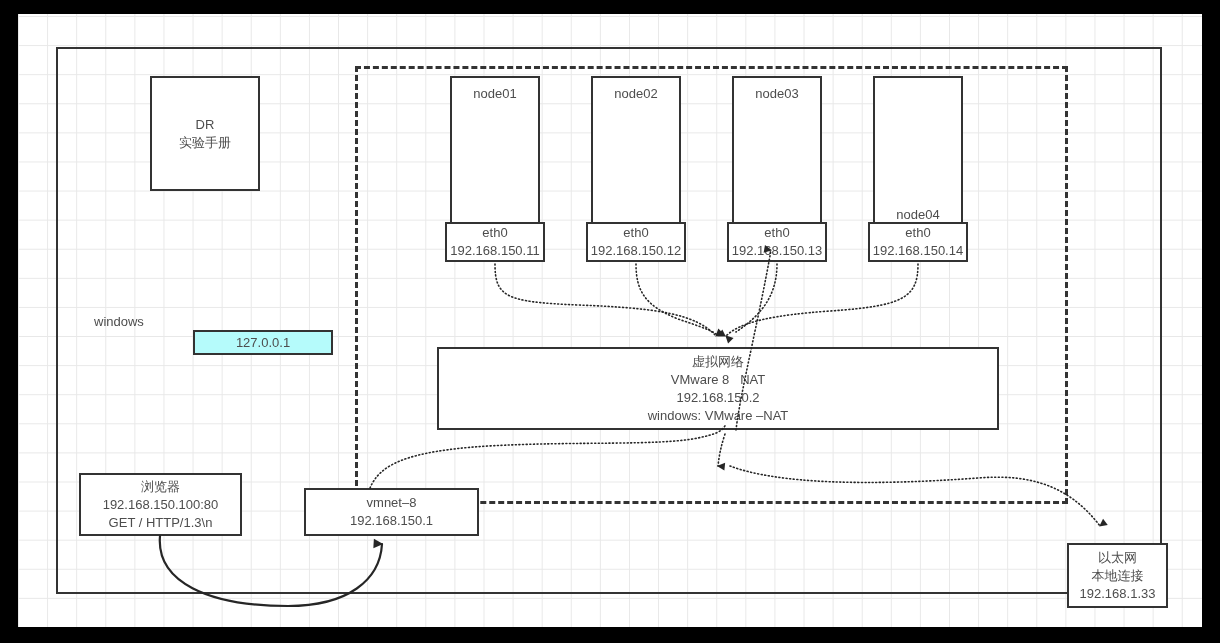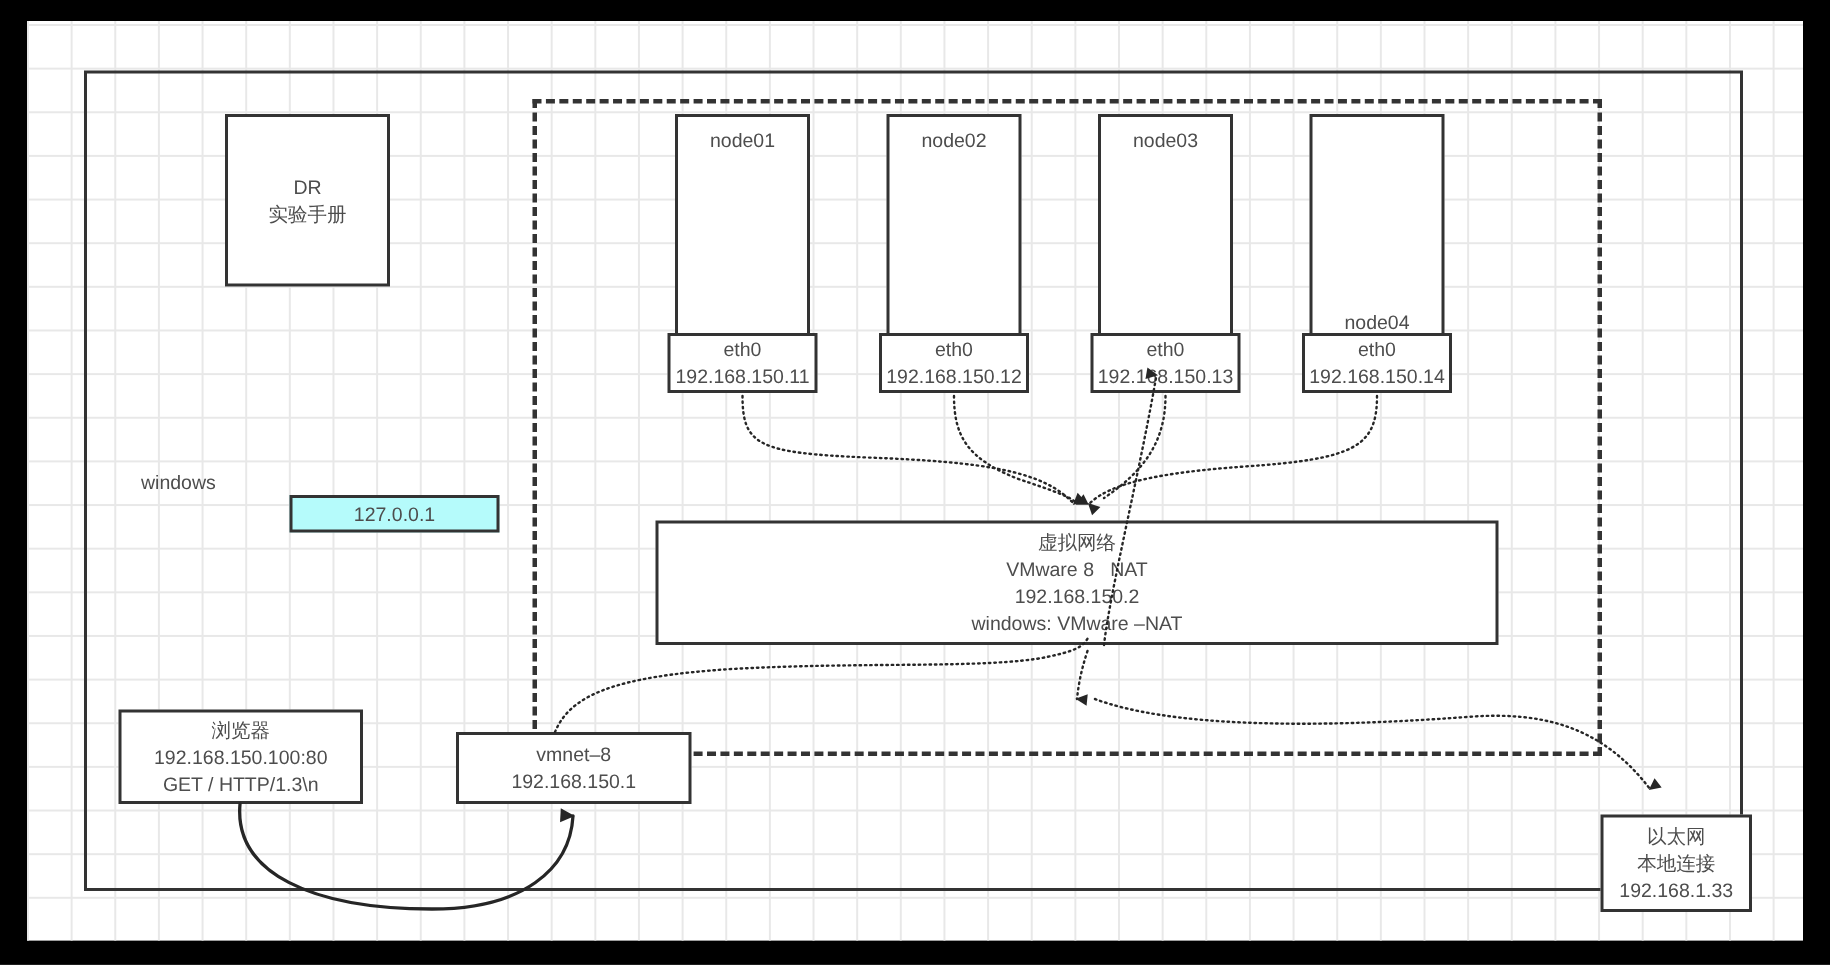--- a/index.html
+++ b/index.html
@@ -111,21 +111,21 @@
   #node4-box { left: 855px; top: 62px; justify-content: flex-end; }
   #node4-eth  { left: 850px; top: 208px; }
 
   #vnet-box {
     left: 419px; top: 333px; width: 562px; height: 83px;
   }
   #browser-box {
     left: 61px; top: 459px; width: 163px; height: 63px;
   }
   #vmnet8-box {
-    left: 286px; top: 474px; width: 157px; height: 48px;
+    left: 286px; top: 474px; width: 175px; height: 48px;
   }
   #ethernet-box {
     left: 1049px; top: 529px; width: 101px; height: 65px;
   }
   #edges {
     position: absolute;
     left: 0; top: 0;
     width: 1184px; height: 613px;
     pointer-events: none;
   }

